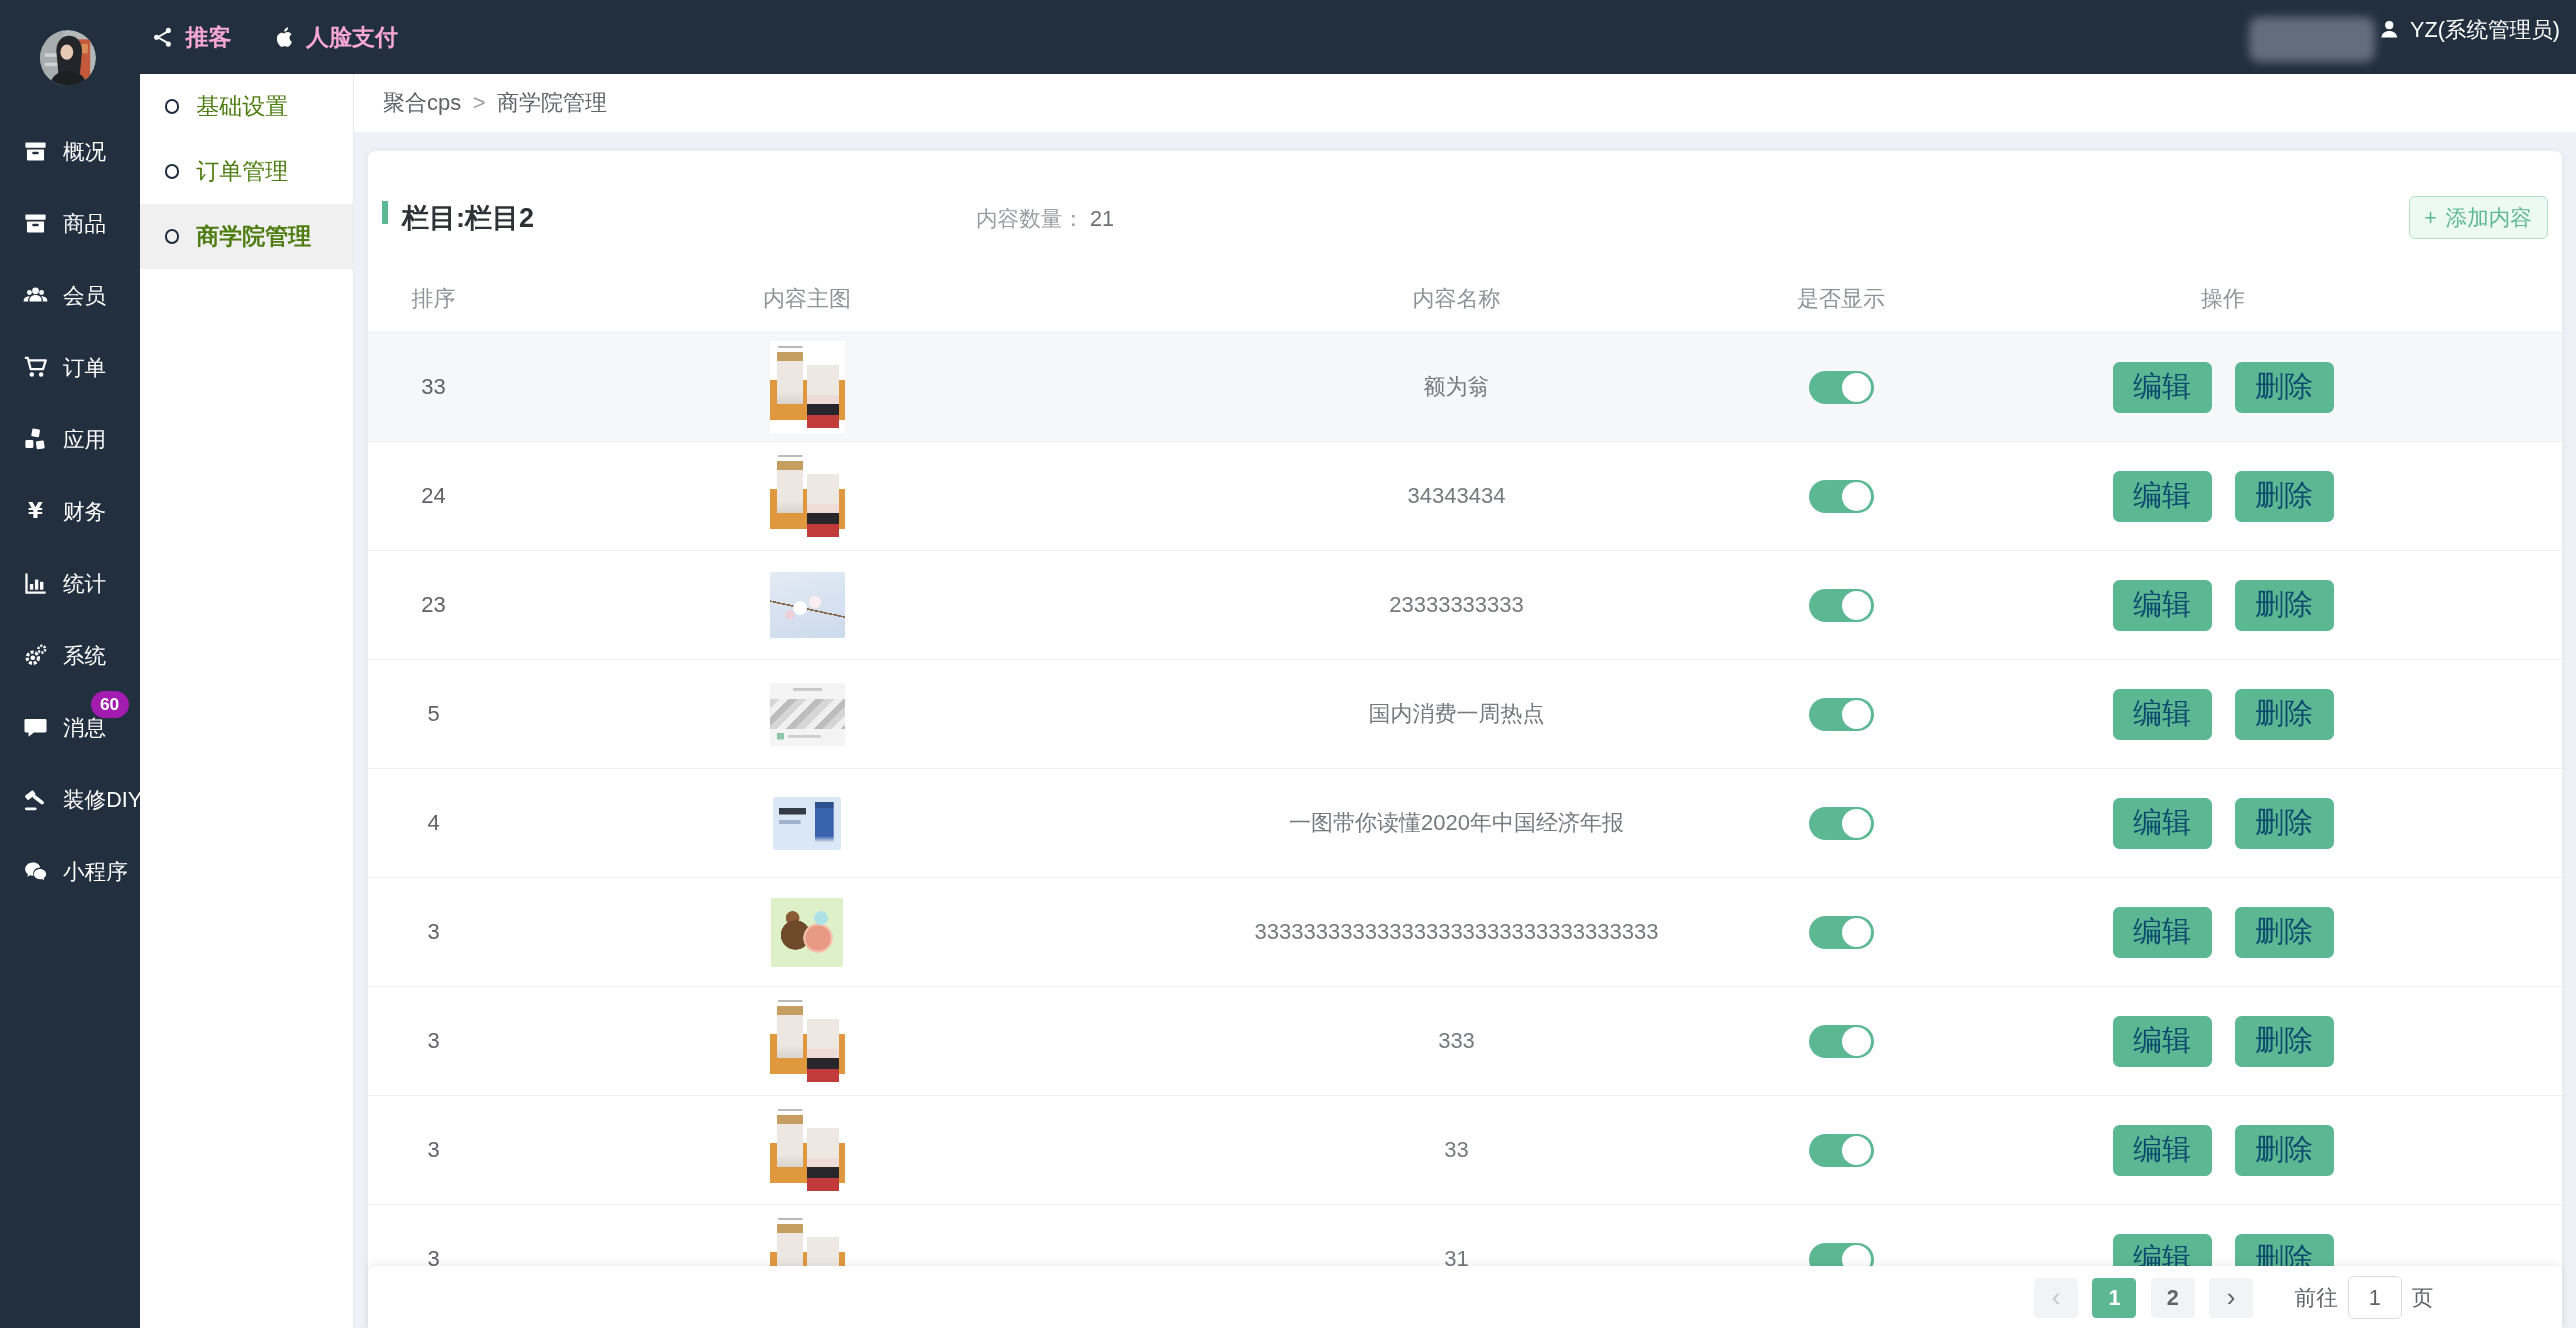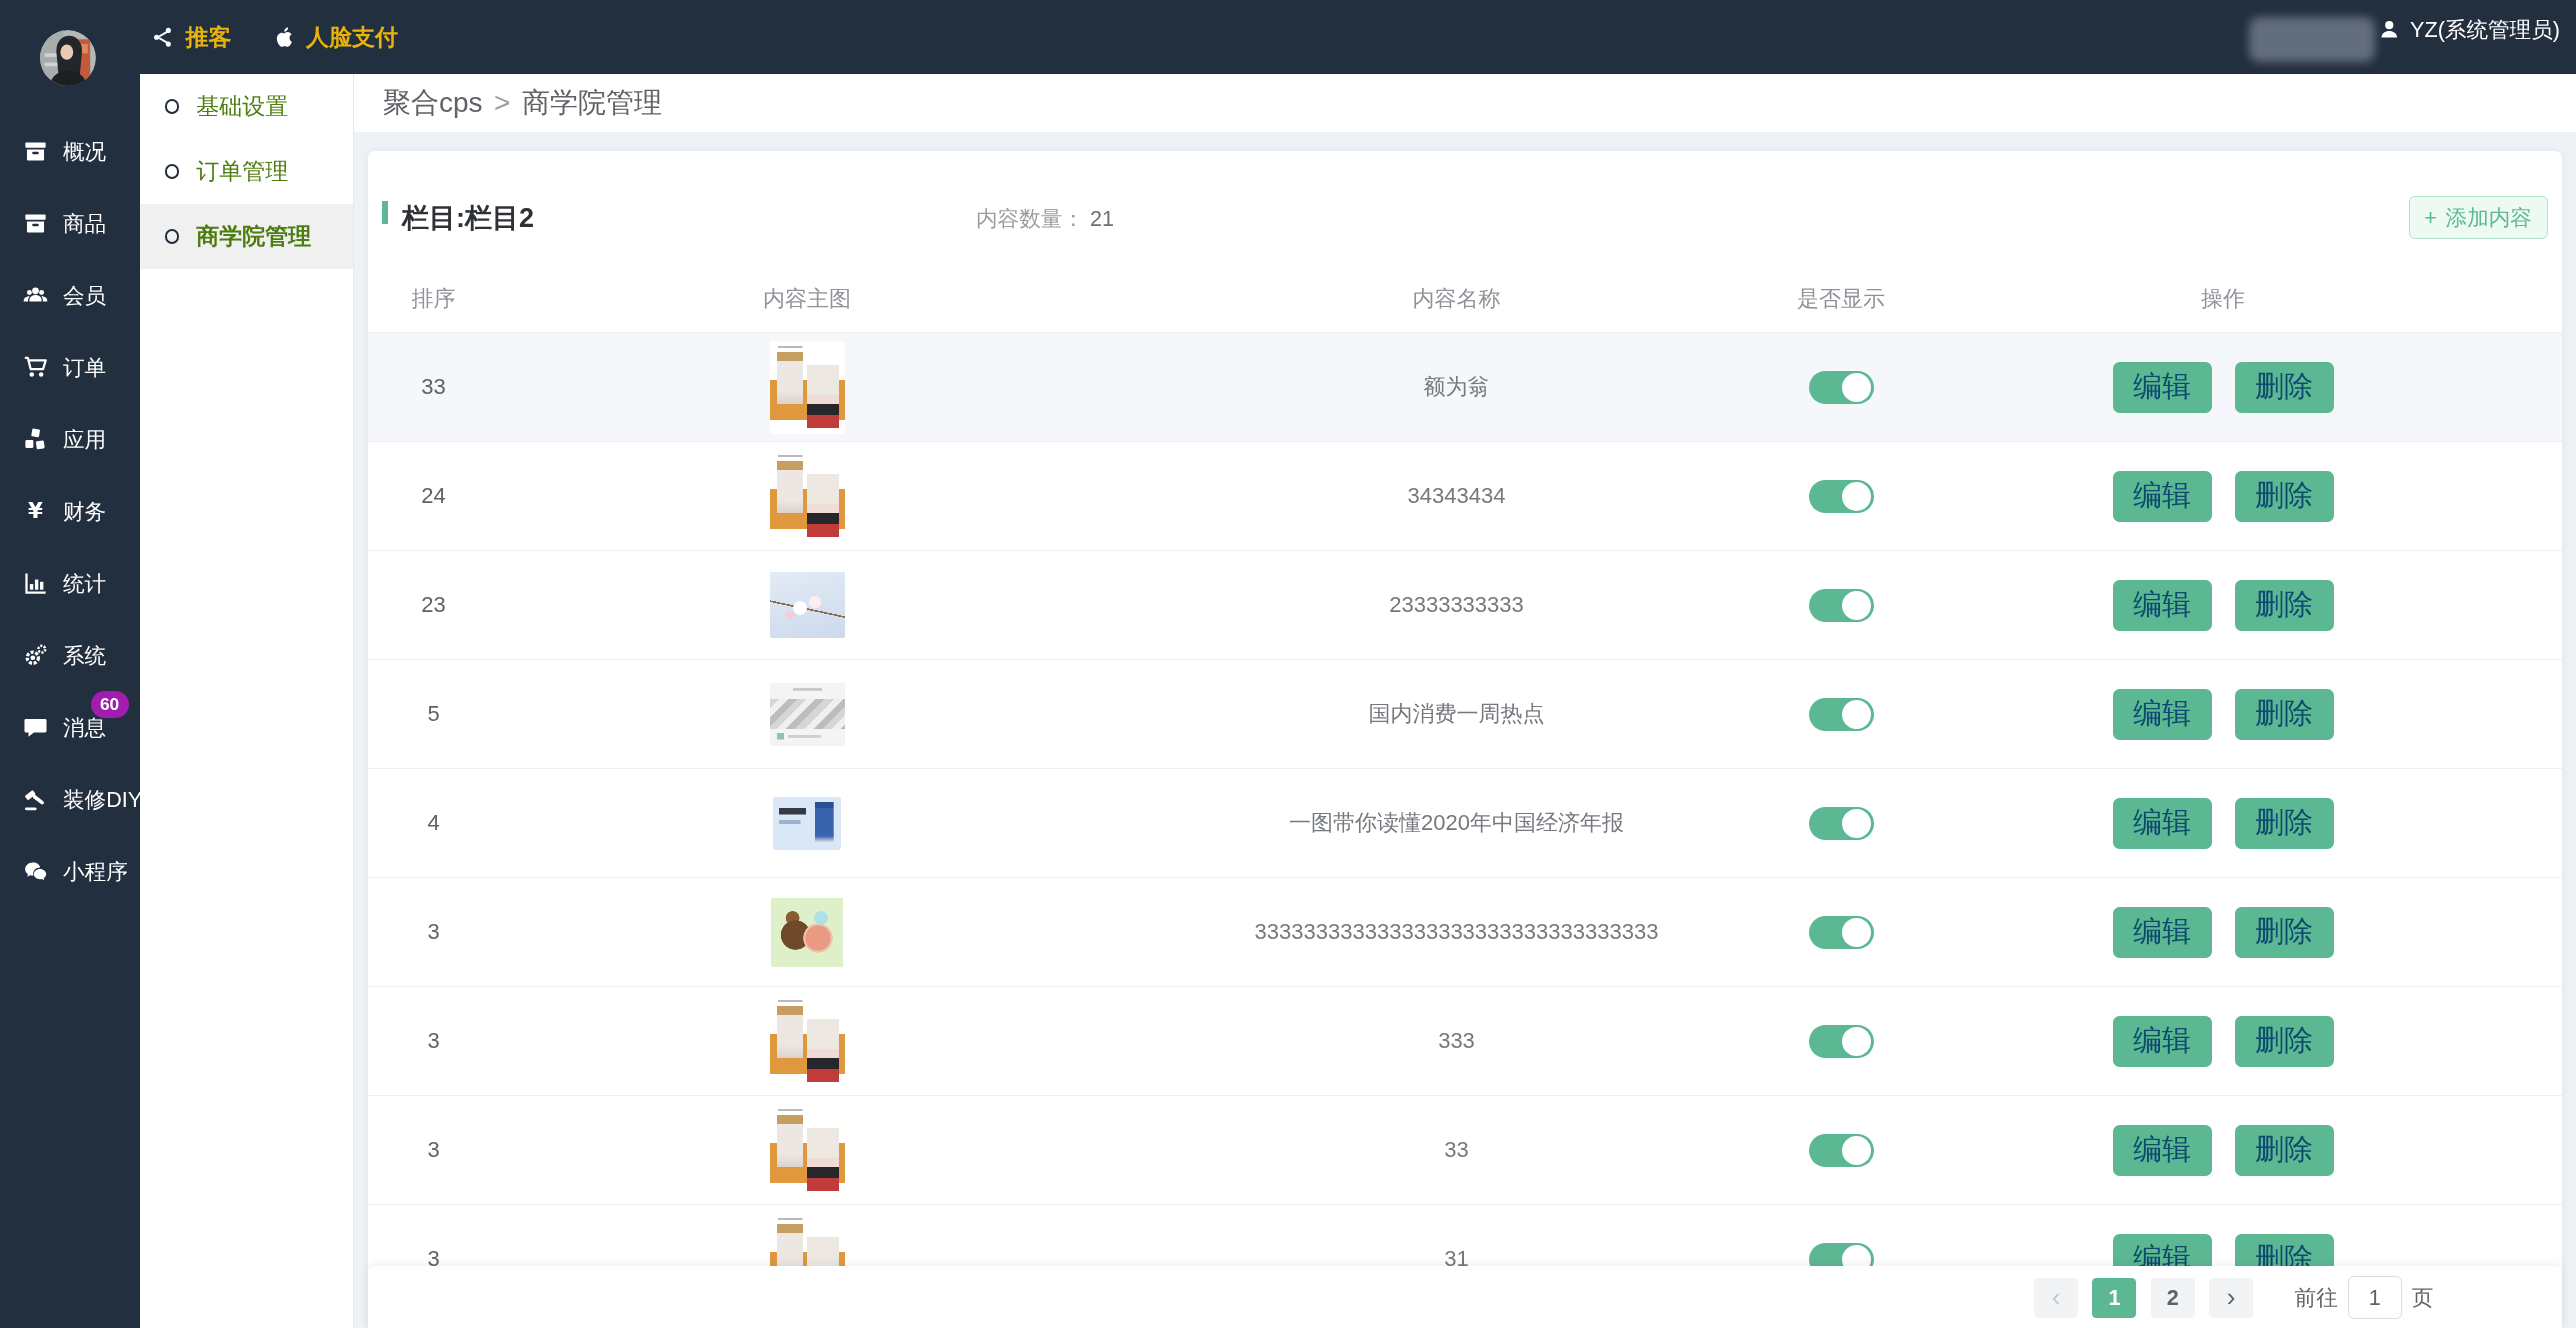--- a/index.html
+++ b/index.html
@@ -5,21 +5,21 @@
   * { margin:0; padding:0; box-sizing:border-box; }
   html,body { width:2576px; height:1329px; overflow:hidden;
     font-family:"Liberation Sans","DejaVu Sans",sans-serif; background:#eef1f5; }
   .page { position:relative; width:2576px; height:1329px; }
 
   
   .topbar { position:absolute; left:0; top:0; width:2576px; height:74px;
     background:#222f3f; z-index:30; }
   .topbar-nav { position:absolute; left:151px; top:0; height:74px;
     display:flex; align-items:center; gap:40px; }
-  .nav-item { display:flex; align-items:center; gap:10px; color:#eab308;
+  .nav-item { display:flex; align-items:center; gap:10px; color:#f9a8d4;
     font-size:23px; font-weight:bold; cursor:pointer; }
   .nav-item svg { width:24.5px; height:24.5px; fill:#fff; }
   .topbar-right { position:absolute; right:16px; top:0; height:58px;
     display:flex; align-items:center; gap:10px; }
   .redact { position:absolute; right:201px; top:17.3px; width:126px; height:45px;
     border-radius:10px; background:#99a2ae; opacity:.55; filter:blur(5px); }
   .user-block { display:flex; align-items:center; gap:8.6px; color:#fff;
     font-size:21.6px; cursor:pointer; }
   .user-block svg { width:24.5px; height:24.5px; fill:#fff; }
 
@@ -44,21 +44,21 @@
     background:#fff; border-right:0.7px solid #e6e9ee; z-index:20; }
   .sub-item { height:65px; display:flex; align-items:center; padding-left:24.5px;
     gap:17.3px; font-size:23px; color:#4d7c0f; cursor:pointer; white-space:nowrap; }
   .sub-item .ring { width:14.4px; height:14.4px; border:2.2px solid #1f2d3d;
     border-radius:50%; flex:0 0 14.4px; }
   .sub-item.active { background:#f0f0f1; font-weight:bold; }
 
   
   .crumbbar { position:absolute; left:353px; top:74px; width:2223px; height:58px;
     background:#fff; display:flex; align-items:center; padding-left:30px;
-    font-size:28px; }
+    font-size:22px; }
   .crumb-root { color:#5f6266; cursor:pointer; }
   .crumb-sep { color:#9a9da2; margin:0 11.5px; }
   .crumb-cur { color:#5f6266; }
 
   
   .card { position:absolute; left:368px; top:151px; width:2194px; height:1178px;
     background:#fff; border-radius:7.2px 7.2px 0 0;
     box-shadow:0 1.4px 8.6px rgba(0,0,0,.06); z-index:5; overflow:hidden; }
   .card-header { position:relative; height:114px; }
   .accent-bar { position:absolute; left:13.7px; top:50px; width:6.5px; height:23px;

